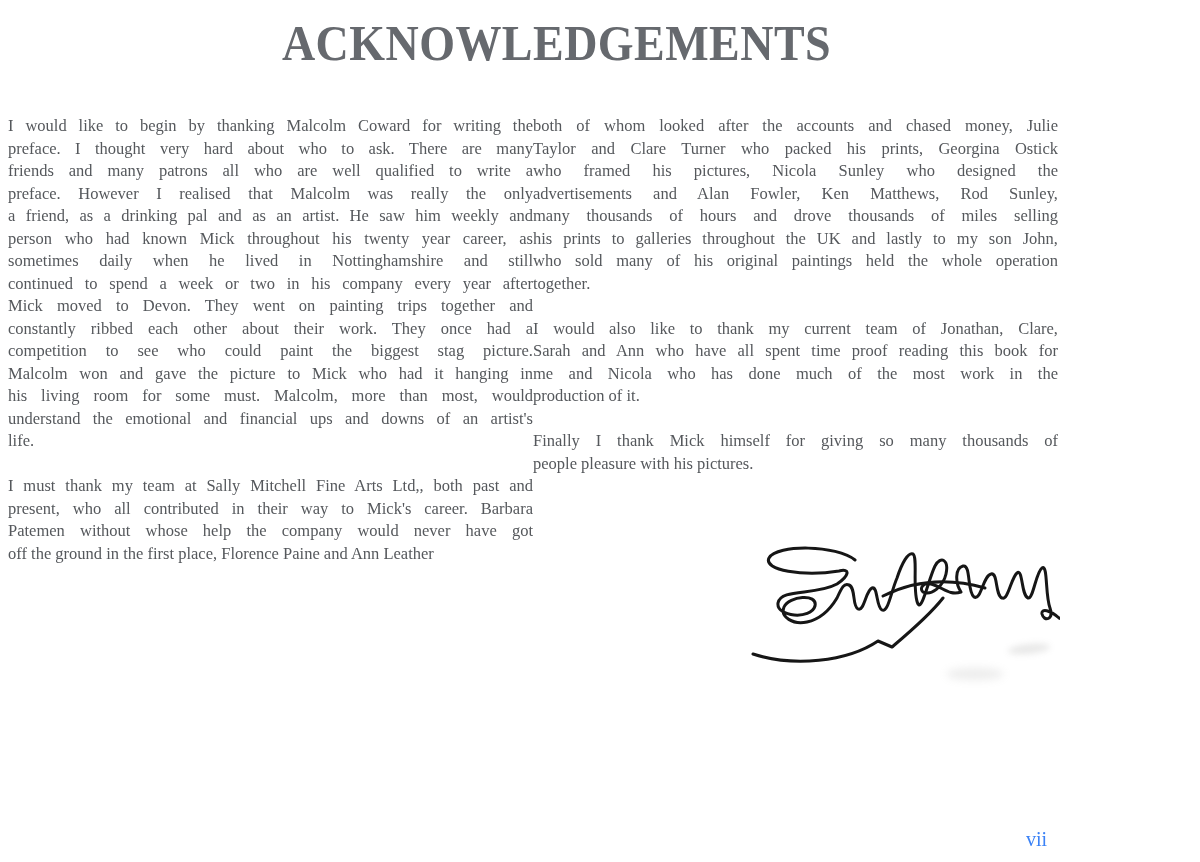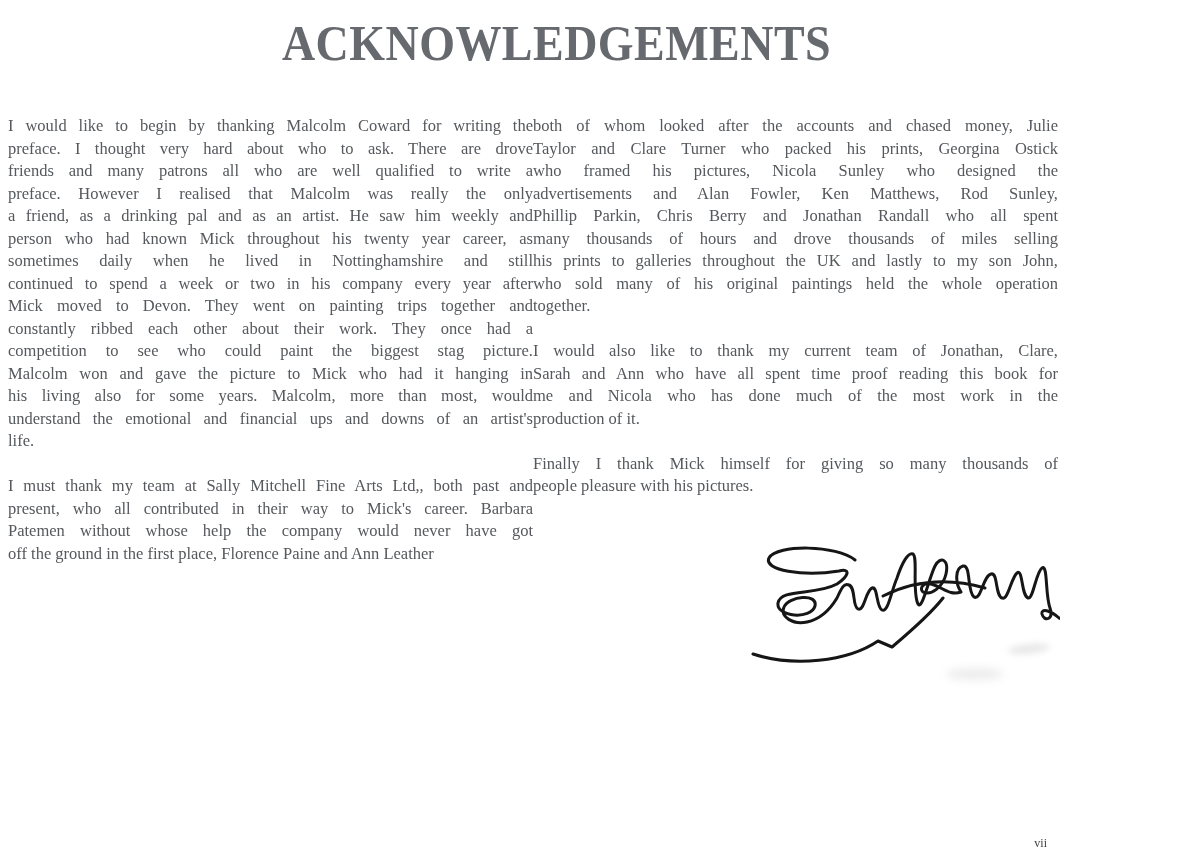--- a/index.html
+++ b/index.html
@@ -80,64 +80,63 @@
     top: 668px;
     width: 58px;
     height: 12px;
     opacity: 0.18;
     filter: blur(4px);
   }
   .page-number {
     position: absolute;
     right: 13px;
     bottom: 11px;
-    font-size: 12px;
-    color: #404040;
+    font-size: 20px;
+    color: #3b82f6;
   }
 </style>
 </head>
 <body>
 
 <div class="page">
 
   <h1 class="title">ACKNOWLEDGEMENTS</h1>
 
   <div class="columns">
     <div class="col">
         <div class="para">
           <div class="line">I would like to begin by thanking Malcolm Coward for writing the</div>
-          <div class="line">preface. I thought very hard about who to ask. There are drove</div>
+          <div class="line">preface. I thought very hard about who to ask. There are many</div>
           <div class="line">friends and many patrons all who are well qualified to write a</div>
           <div class="line">preface. However I realised that Malcolm was really the only</div>
           <div class="line">a friend, as a drinking pal and as an artist. He saw him weekly and</div>
           <div class="line">person who had known Mick throughout his twenty year career, as</div>
           <div class="line">sometimes daily when he lived in Nottinghamshire and still</div>
           <div class="line">continued to spend a week or two in his company every year after</div>
           <div class="line">Mick moved to Devon. They went on painting trips together and</div>
           <div class="line">constantly ribbed each other about their work. They once had a</div>
           <div class="line">competition to see who could paint the biggest stag picture.</div>
           <div class="line">Malcolm won and gave the picture to Mick who had it hanging in</div>
-          <div class="line">his living also for some years. Malcolm, more than most, would</div>
+          <div class="line">his living room for some must. Malcolm, more than most, would</div>
           <div class="line">understand the emotional and financial ups and downs of an artist's</div>
           <div class="line last">life.</div>
         </div>
         <div class="para">
           <div class="line">I must thank my team at Sally Mitchell Fine Arts Ltd,, both past and</div>
           <div class="line">present, who all contributed in their way to Mick's career.  Barbara</div>
           <div class="line">Patemen without whose help the company would never have got</div>
           <div class="line last">off the ground in the first place, Florence Paine and Ann Leather</div>
         </div>
       </div>
     <div class="col">
         <div class="para">
           <div class="line">both of whom looked after the accounts and chased money, Julie</div>
           <div class="line">Taylor and Clare Turner who packed his prints, Georgina Ostick</div>
           <div class="line">who framed his pictures, Nicola Sunley who designed the</div>
           <div class="line">advertisements and Alan Fowler, Ken Matthews, Rod Sunley,</div>
-          <div class="line">Phillip Parkin, Chris Berry and Jonathan Randall who all spent</div>
           <div class="line">many thousands of hours and drove thousands of miles selling</div>
           <div class="line">his prints to galleries throughout the UK and lastly to my son John,</div>
           <div class="line">who sold many of his original paintings held the whole operation</div>
           <div class="line last">together.</div>
         </div>
         <div class="para">
           <div class="line">I would also like to thank my current team of  Jonathan, Clare,</div>
           <div class="line">Sarah and Ann who have all spent time proof reading this book for</div>
           <div class="line">me and Nicola who has done much of the most work in the</div>
           <div class="line last">production of it.</div>

